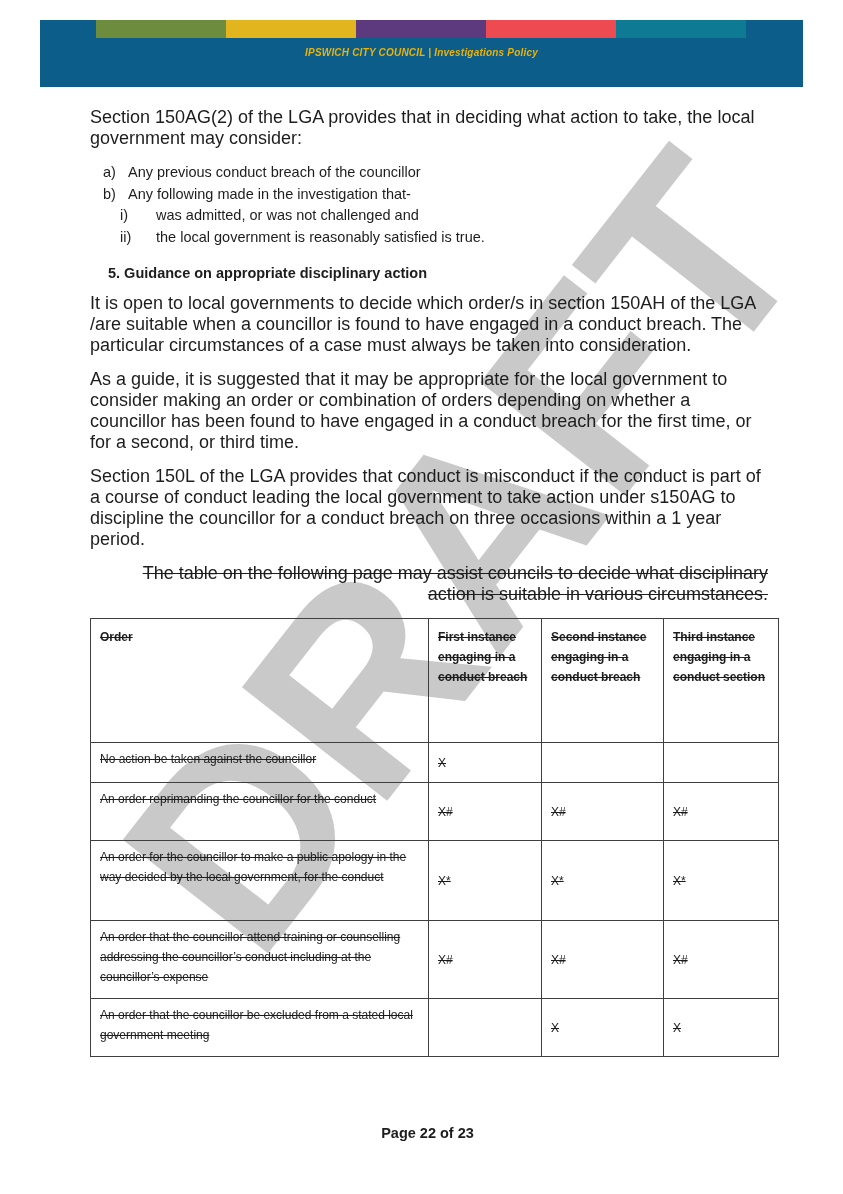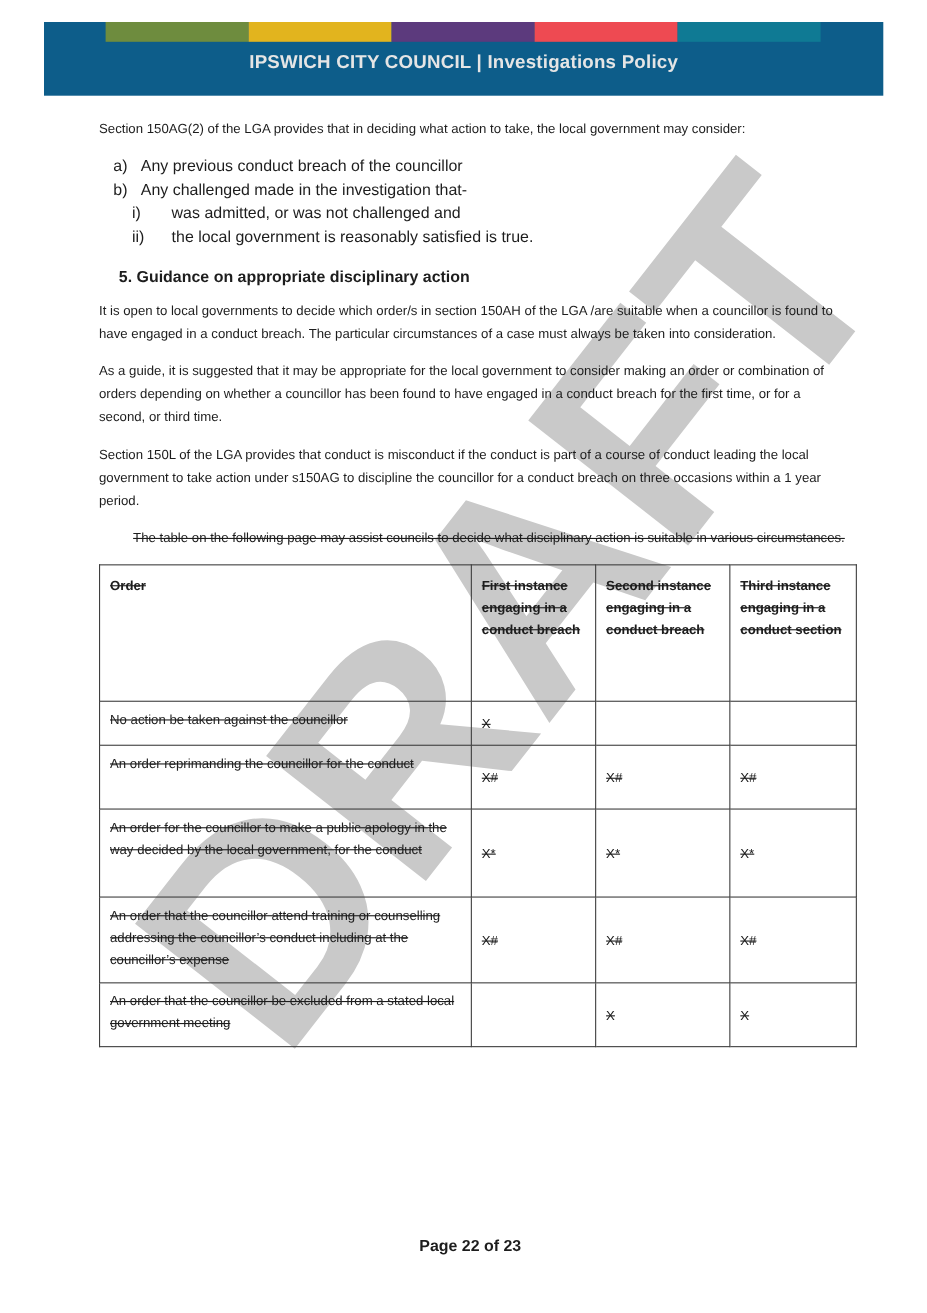--- a/index.html
+++ b/index.html
@@ -16,25 +16,25 @@
   }
   
   .banner{
     position:absolute;left:40px;top:20px;width:763px;height:67px;
     background:#0d5d8a;z-index:1;
   }
   .stripes{position:absolute;left:56px;top:0;height:18px;display:flex;}
   .stripe{width:130px;height:18px;}
   .banner-title{
     position:absolute;left:0;top:27px;width:100%;text-align:center;
-    color:#e5e5e5;font-weight:bold;font-size:17px;letter-spacing:.2px;
+    color:#eab308;font-weight:bold;font-size:10px;letter-spacing:.2px;font-style:italic;
   }
   
   .content{position:absolute;left:90px;top:107px;width:688px;z-index:1;}
-  .content p{margin:0 16px 13px 0;font-size:12px;line-height:21px;width:678px;}
+  .content p{margin:0 16px 13px 0;font-size:18px;line-height:21px;width:678px;}
   .heading{font-size:14.5px;font-weight:bold;margin:17px 0 12px 18px;}
   .struck{text-decoration:line-through;text-align:right;}
   .list{margin:2px 0 12px 0;}
   .li{display:flex;font-size:14.5px;line-height:21.5px;}
   .li.l1{padding-left:13px;}
   .li.l1 .marker{width:25px;flex:0 0 25px;}
   .li.l2{padding-left:30px;}
   .li.l2 .marker{width:36px;flex:0 0 36px;}
   
   table.orders{
@@ -76,21 +76,21 @@
 
     <p>Section 150AG(2) of the LGA provides that in deciding what action to take, the local government may consider:</p>
 
     <div class="list">
       <div class="li l1">
         <span class="marker">a)</span>
         <span>Any previous conduct breach of the councillor</span>
       </div>
       <div class="li l1">
         <span class="marker">b)</span>
-        <span>Any challenged made in the investigation that-</span>
+        <span>Any following made in the investigation that-</span>
       </div>
       <div class="li l2">
         <span class="marker">i)</span>
         <span>was admitted, or was not challenged and</span>
       </div>
       <div class="li l2">
         <span class="marker">ii)</span>
         <span>the local government is reasonably satisfied is true.</span>
       </div>
     </div>

